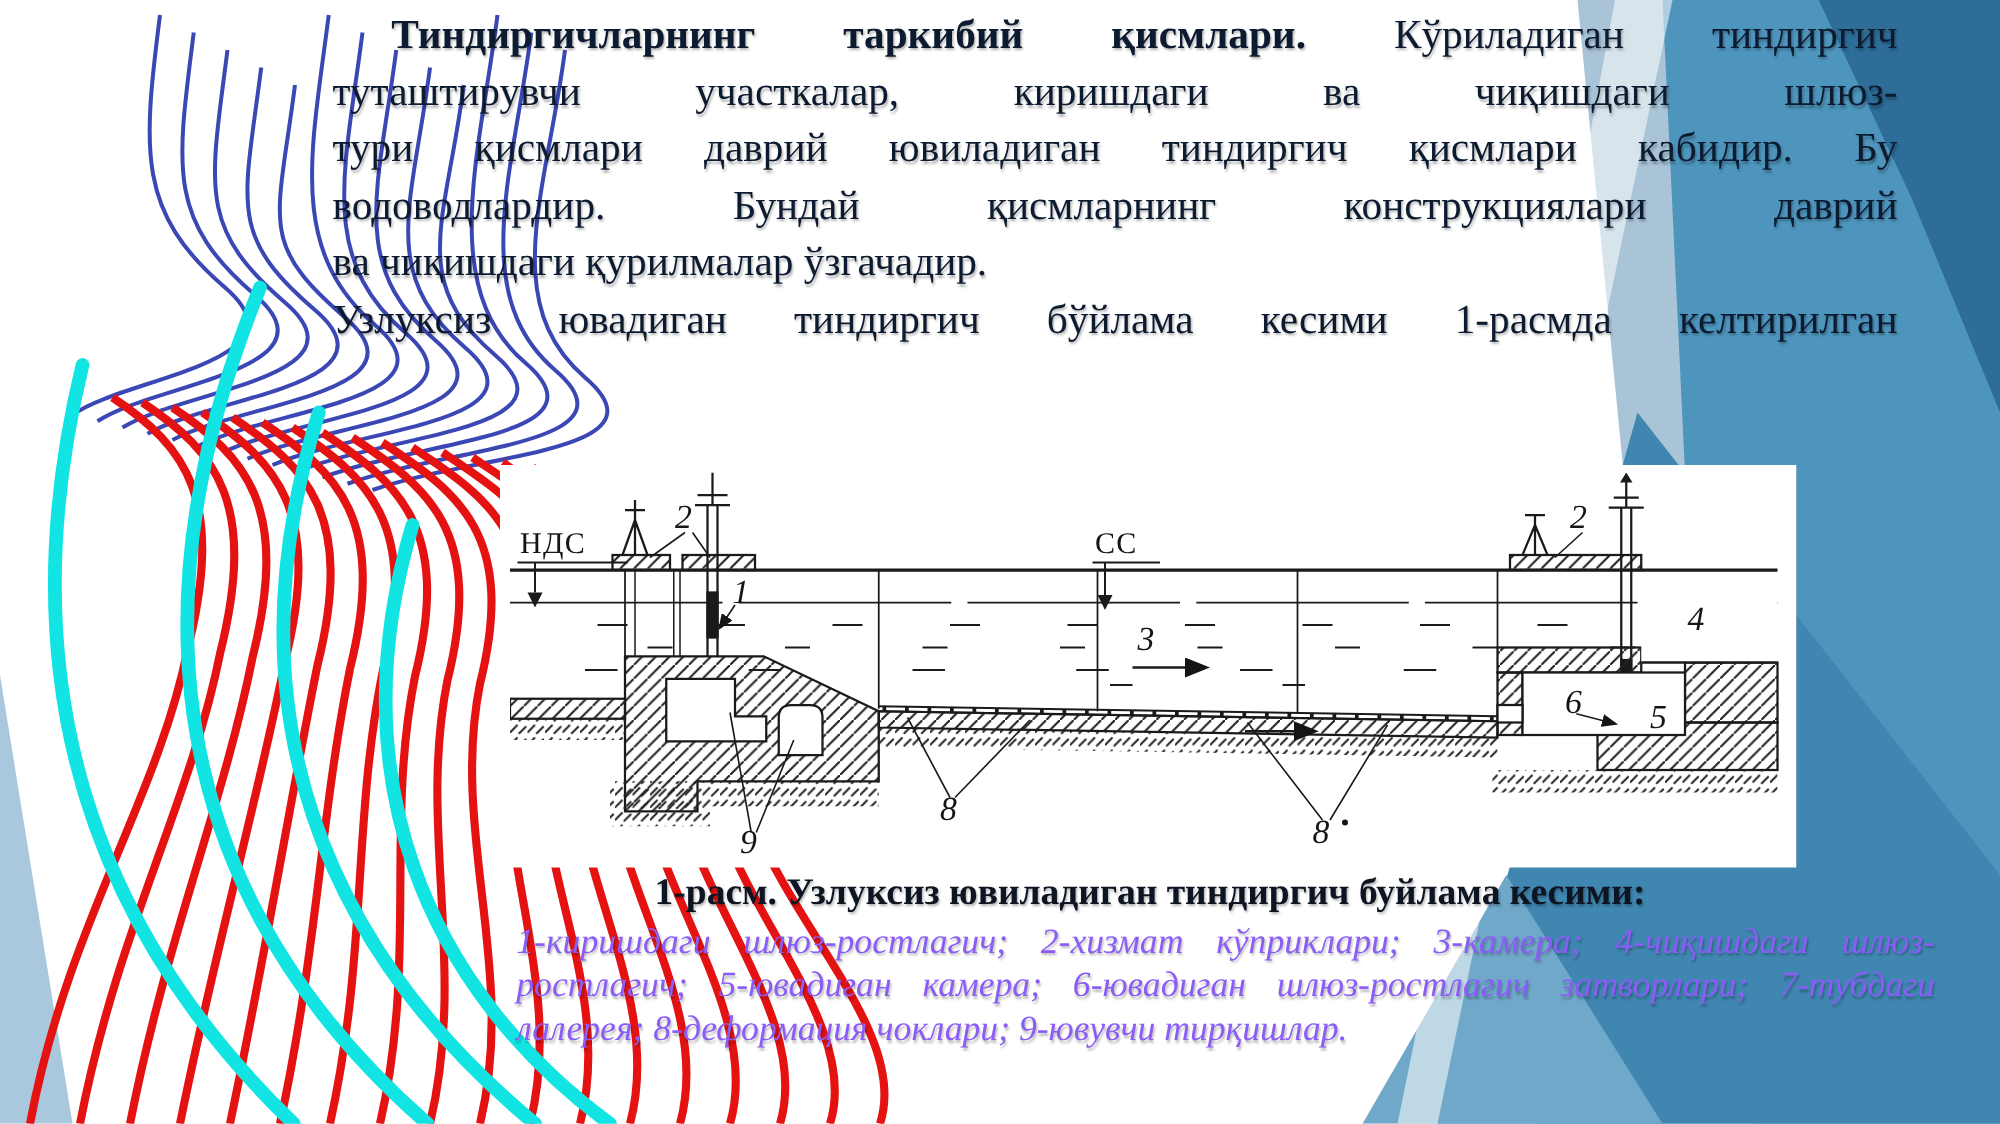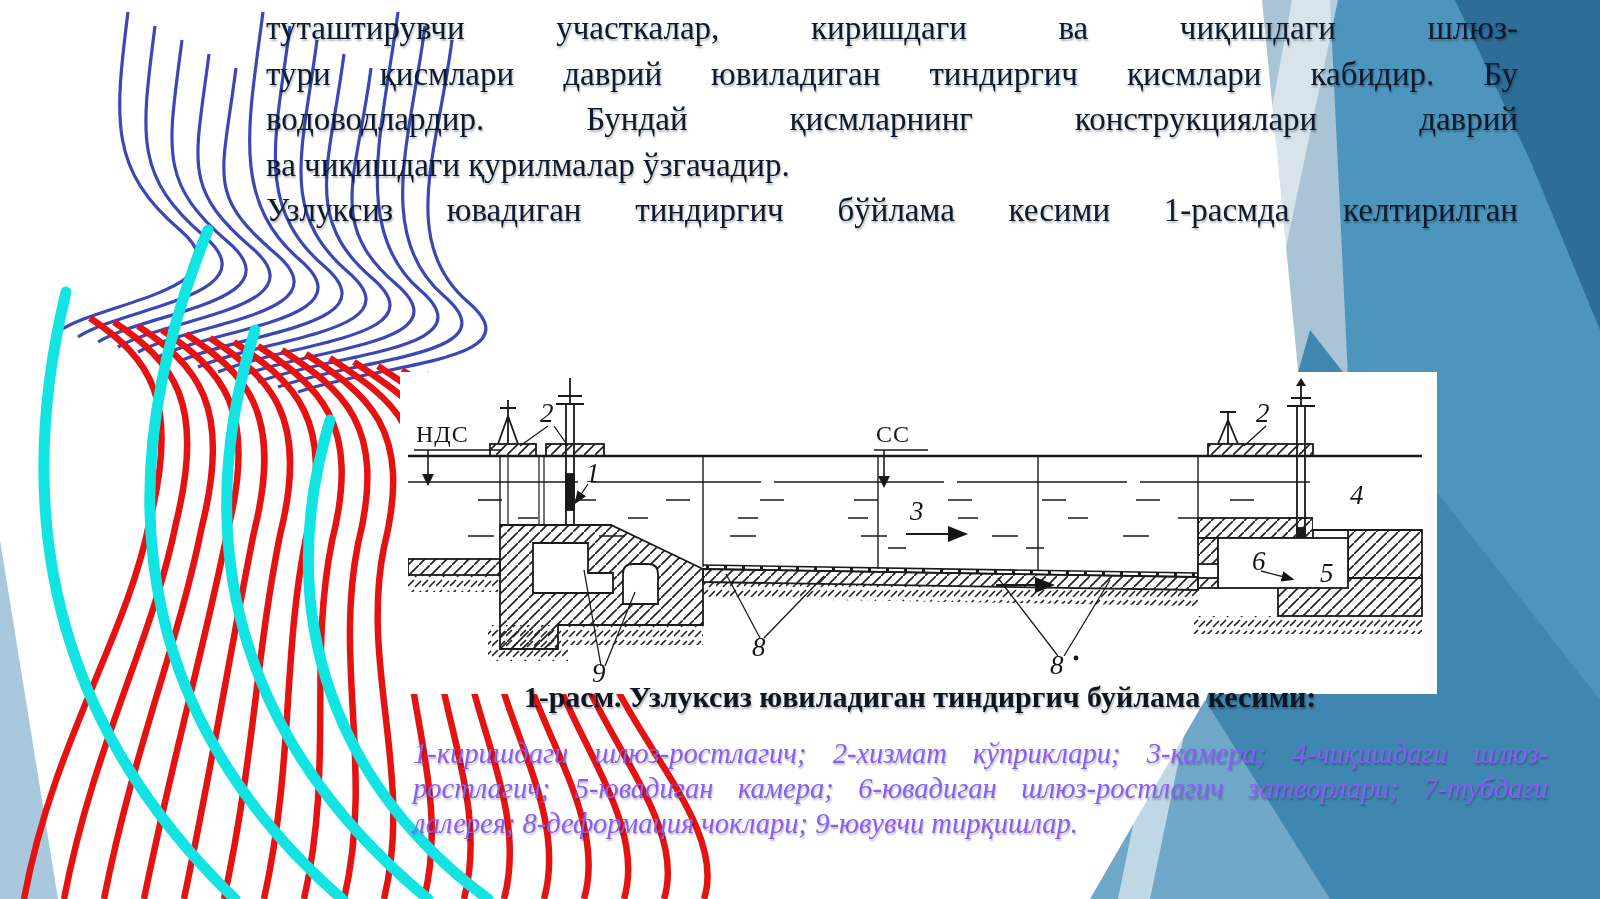--- a/index.html
+++ b/index.html
@@ -12,21 +12,21 @@
         text-shadow:1px 2px 2px rgba(0,0,0,0.30);}
   .jline{text-align:justify;text-align-last:justify;white-space:normal;}
   .lline{text-align:left;}
   .indent{padding-left:47px;}
   .boldlead{font-weight:bold;}
   
   #figpanel{position:absolute;left:400px;top:372px;width:1037px;height:322px;
             background:#ffffff;z-index:3;}
   #diagram{position:absolute;left:408px;top:378px;z-index:4;}
   
-  #cap-title{position:absolute;left:400px;top:680px;width:1040px;z-index:6;
+  #cap-title{position:absolute;left:400px;top:697px;width:1040px;z-index:6;
              font-size:30px;font-weight:bold;color:#0d1523;text-align:center;
              text-shadow:1px 2px 2px rgba(0,0,0,0.30);}
   #cap-body{position:absolute;left:413px;top:736px;width:1135px;z-index:6;
             font-size:28.5px;font-style:italic;line-height:35px;color:#8b5cf6;
             text-shadow:1px 2px 2px rgba(0,0,0,0.28);}
   svg text{font-family:"Liberation Serif", serif;}
   .dlabel{font-style:italic;font-size:27px;fill:#151515;}
   .dtag{font-size:24px;fill:#151515;letter-spacing:1px;}
 </style>
 </head>
@@ -211,20 +211,21 @@
     <text class="dlabel" x="912" y="204">5</text>
     <text class="dlabel" x="844" y="192">6</text>
     <text class="dlabel" x="344" y="278">8</text>
     <text class="dlabel" x="642" y="296">8</text>
     <circle cx="668" cy="280" r="2.4" fill="#151515"></circle>
     <text class="dlabel" x="184" y="304">9</text>
   </g>
 </svg>
 
 <div id="para">
+  <div class="jline indent"><span class="boldlead">Тиндиргичларнинг таркибий қисмлари.</span><span> Кўриладиган тиндиргич</span></div>
   <div class="jline">туташтирувчи участкалар, киришдаги ва чиқишдаги шлюз-</div>
   <div class="jline">тури қисмлари даврий ювиладиган тиндиргич қисмлари кабидир. Бу</div>
   <div class="jline">водоводлардир. Бундай қисмларнинг конструкциялари даврий</div>
   <div class="lline">ва чиқишдаги қурилмалар ўзгачадир.</div>
   <div class="jline">Узлуксиз ювадиган тиндиргич бўйлама кесими 1-расмда келтирилган</div>
 </div>
 
 <div id="cap-title">1-расм. Узлуксиз ювиладиган тиндиргич буйлама кесими:</div>
 <div id="cap-body">
   <div class="jline">1-киришдаги шлюз-ростлагич; 2-хизмат кўприклари; 3-камера; 4-чиқишдаги шлюз-</div>

